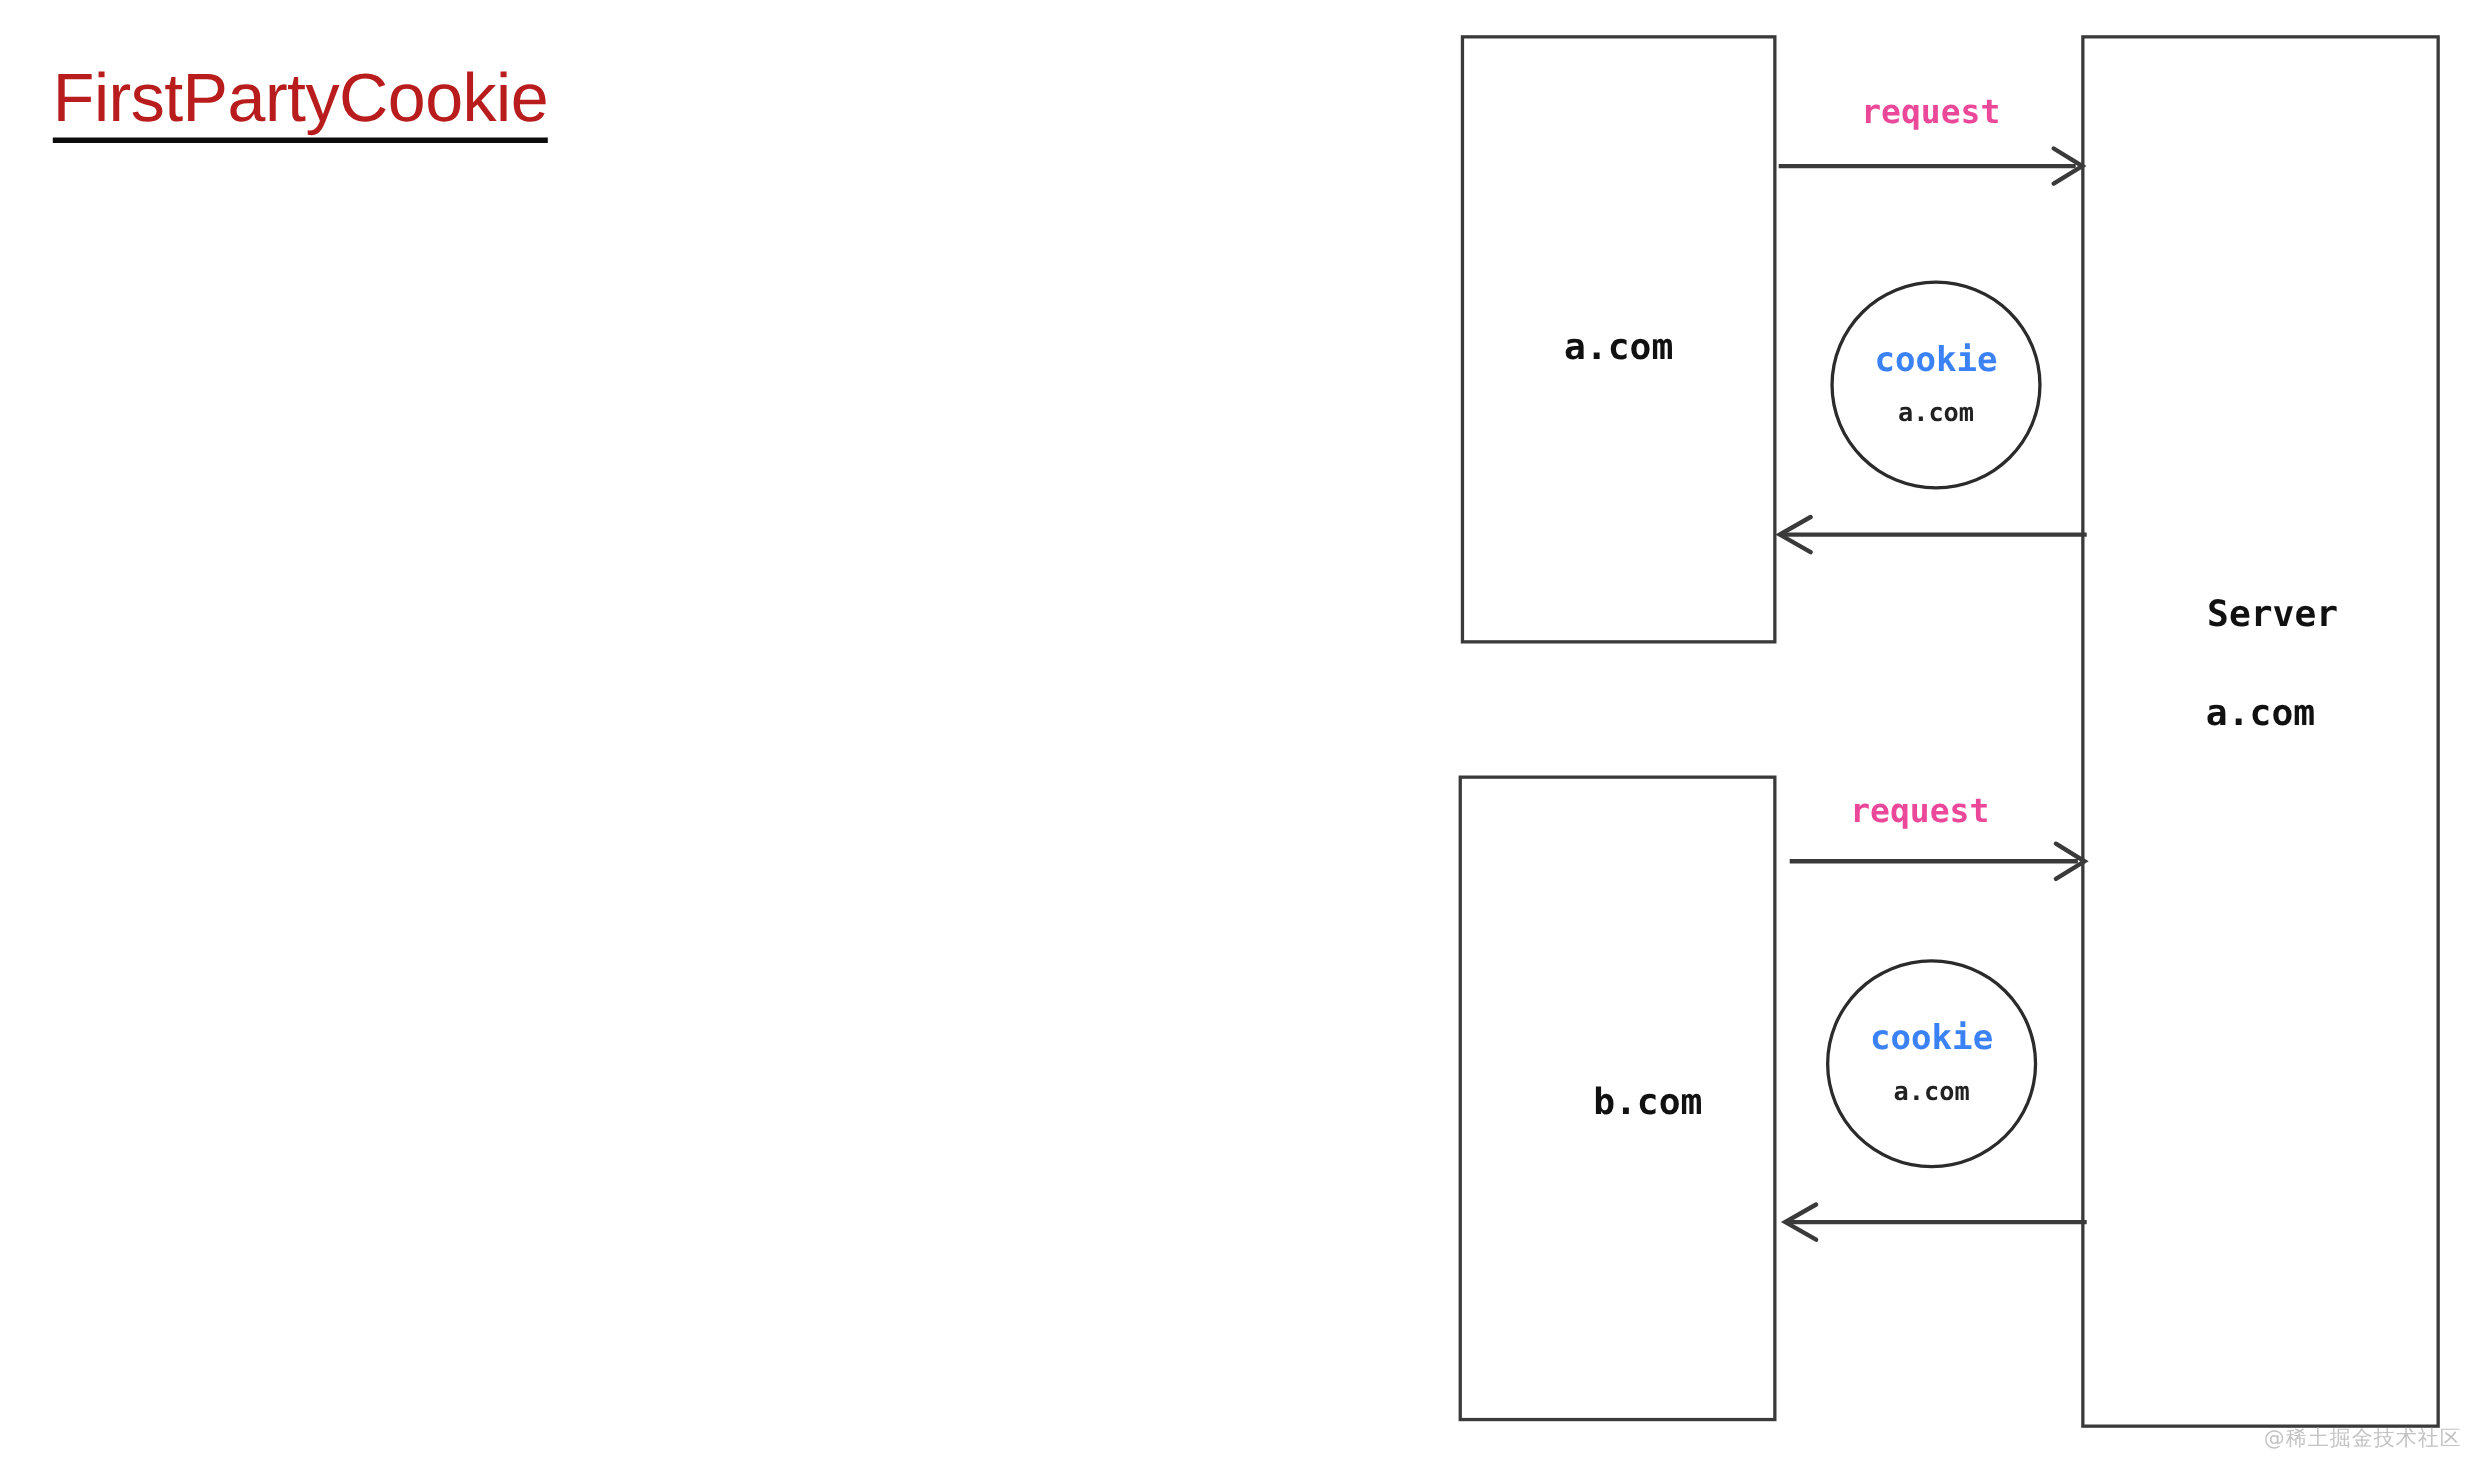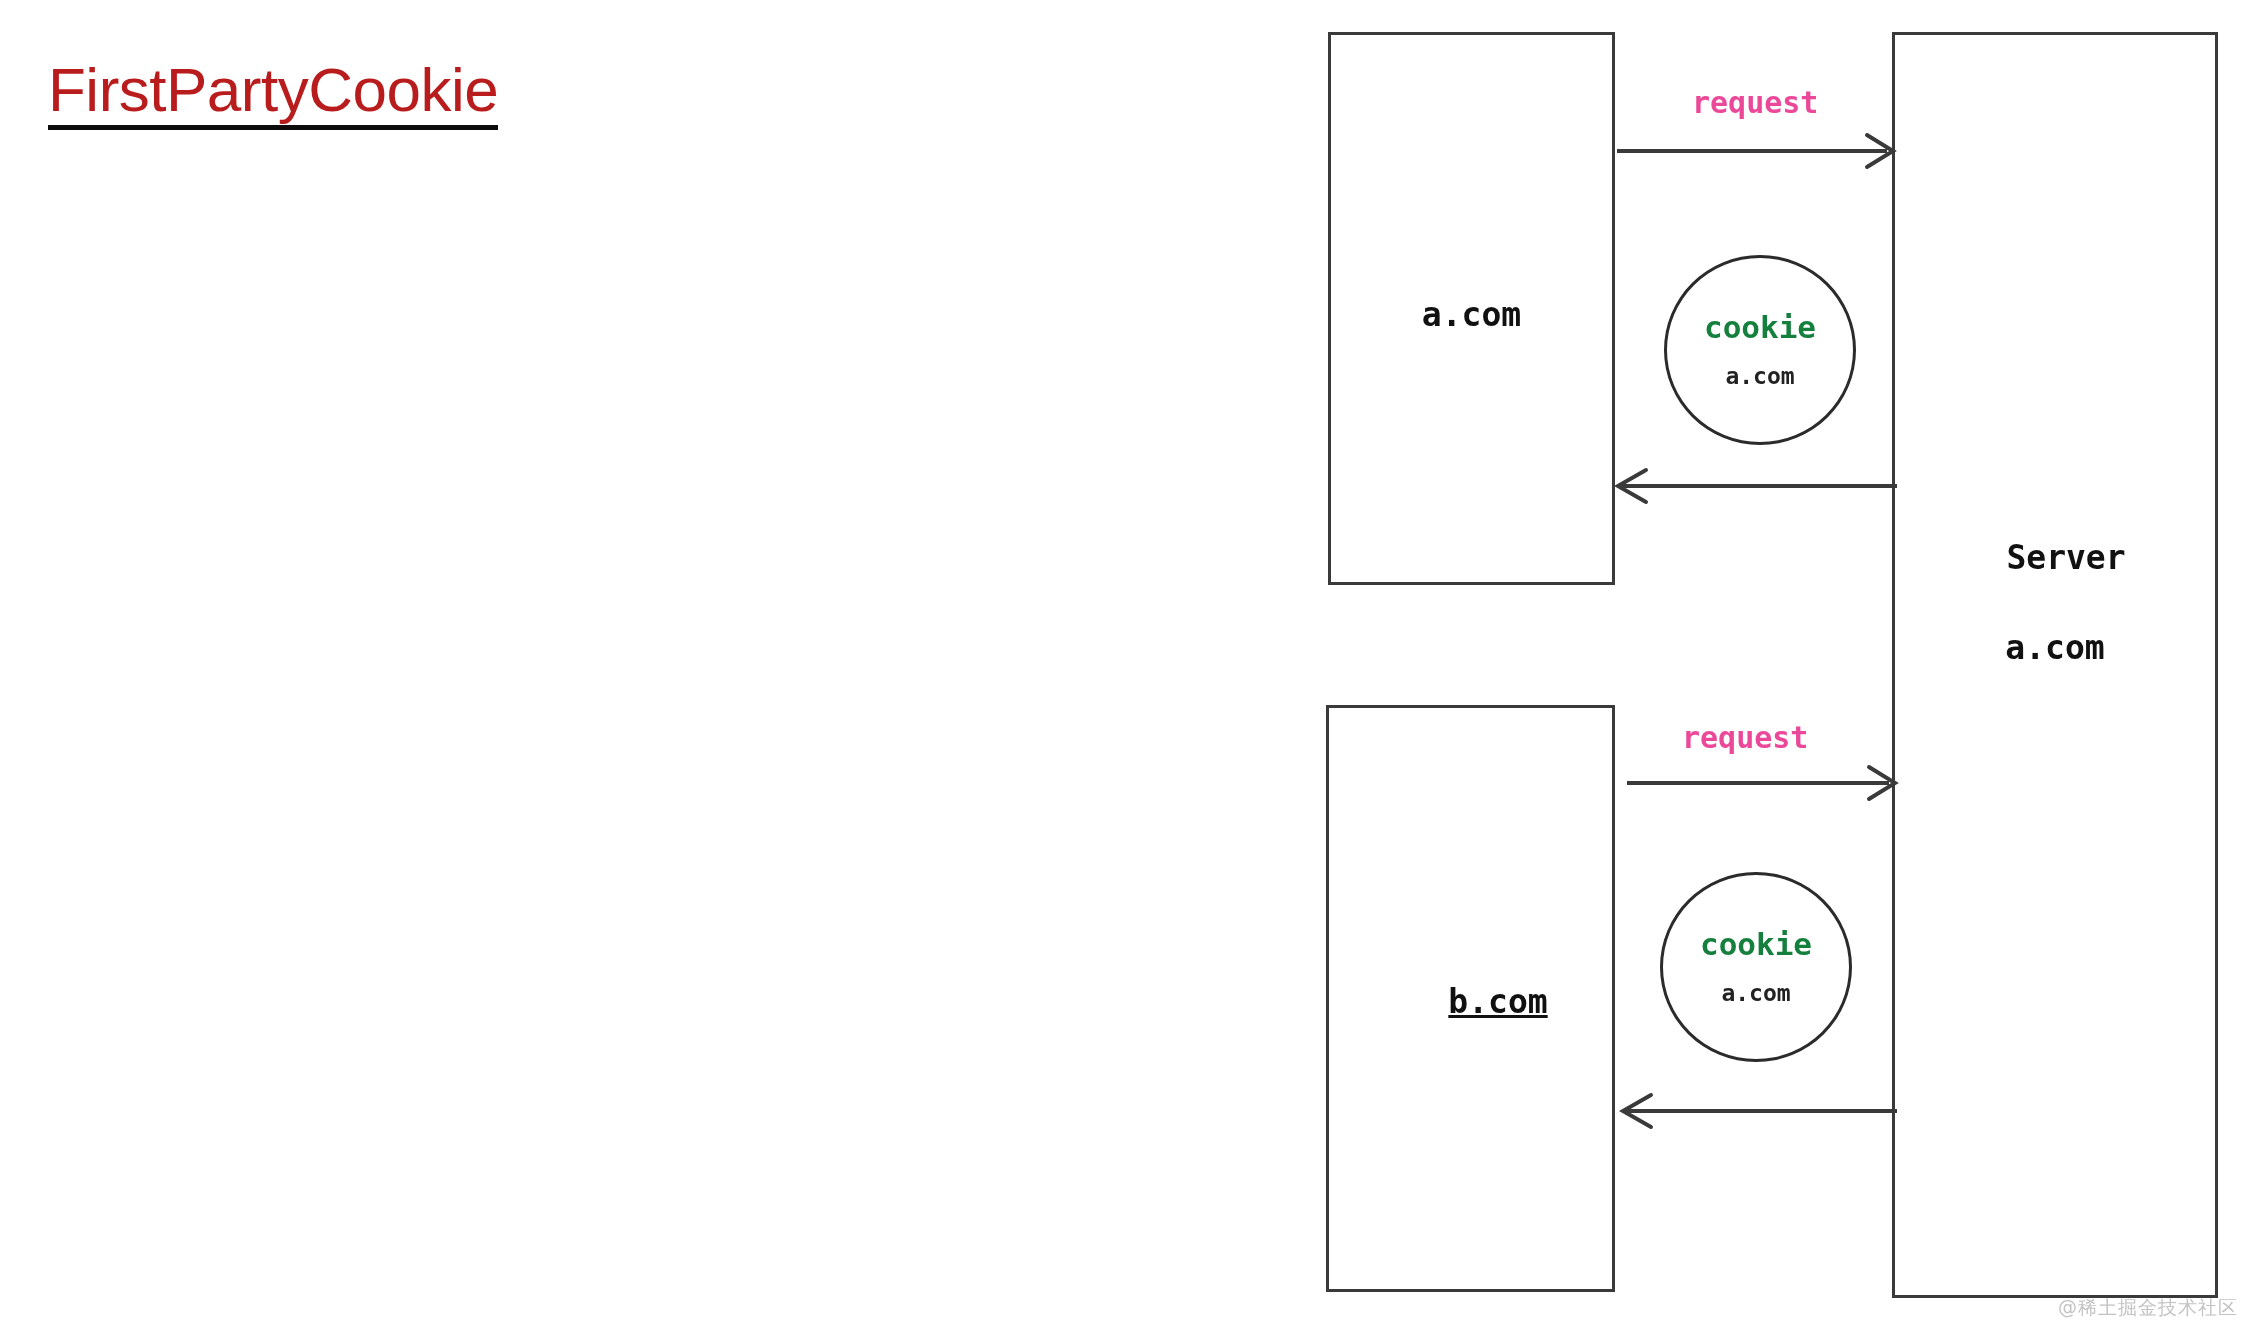--- a/index.html
+++ b/index.html
@@ -73,21 +73,21 @@
     box-sizing: border-box;
     display: flex;
     flex-direction: column;
     align-items: center;
     justify-content: center;
   }
   .cookie-title {
     font-family: "DejaVu Sans Mono", "Liberation Mono", monospace;
     font-size: 31px;
     font-weight: 700;
-    color: #15803d;
+    color: #3b82f6;
     line-height: 1;
     margin-bottom: 22px;
   }
   .cookie-sub {
     font-family: "DejaVu Sans Mono", "Liberation Mono", monospace;
     font-size: 23px;
     font-weight: 700;
     color: #222222;
     line-height: 1;
   }
@@ -147,21 +147,21 @@
       <line x1="8" y1="31" x2="285" y2="31" stroke="#3a3a3a" stroke-width="4"></line>
       <polyline points="34,15 6,31 34,47" fill="none" stroke="#3a3a3a" stroke-width="4" stroke-linecap="round"></polyline>
     </svg>
 
     <div class="cookie-circle" style="left:1664px; top:255px; width:192px; height:190px;">
       <span class="cookie-title">cookie</span>
       <span class="cookie-sub">a.com</span>
     </div>
 
     <div class="node-box" style="left:1326px; top:705px; width:289px; height:587px;"></div>
-    <div class="node-label" style="left:1326px; width:344px; top:982px;text-decoration:underline;">b.com</div>
+    <div class="node-label" style="left:1326px; width:344px; top:982px;">b.com</div>
 
     <div class="edge-label" style="left:1682px; top:720px;">request</div>
 
     <svg class="arrow-svg" style="left:1625px; top:752px; width:280px; height:62px;" viewBox="0 0 280 62">
       <line x1="2" y1="31" x2="264" y2="31" stroke="#3a3a3a" stroke-width="4"></line>
       <polyline points="244,15 270,31 244,47" fill="none" stroke="#3a3a3a" stroke-width="4" stroke-linecap="round"></polyline>
     </svg>
 
     <svg class="arrow-svg" style="left:1617px; top:1080px; width:290px; height:62px;" viewBox="0 0 290 62">
       <line x1="8" y1="31" x2="280" y2="31" stroke="#3a3a3a" stroke-width="4"></line>

